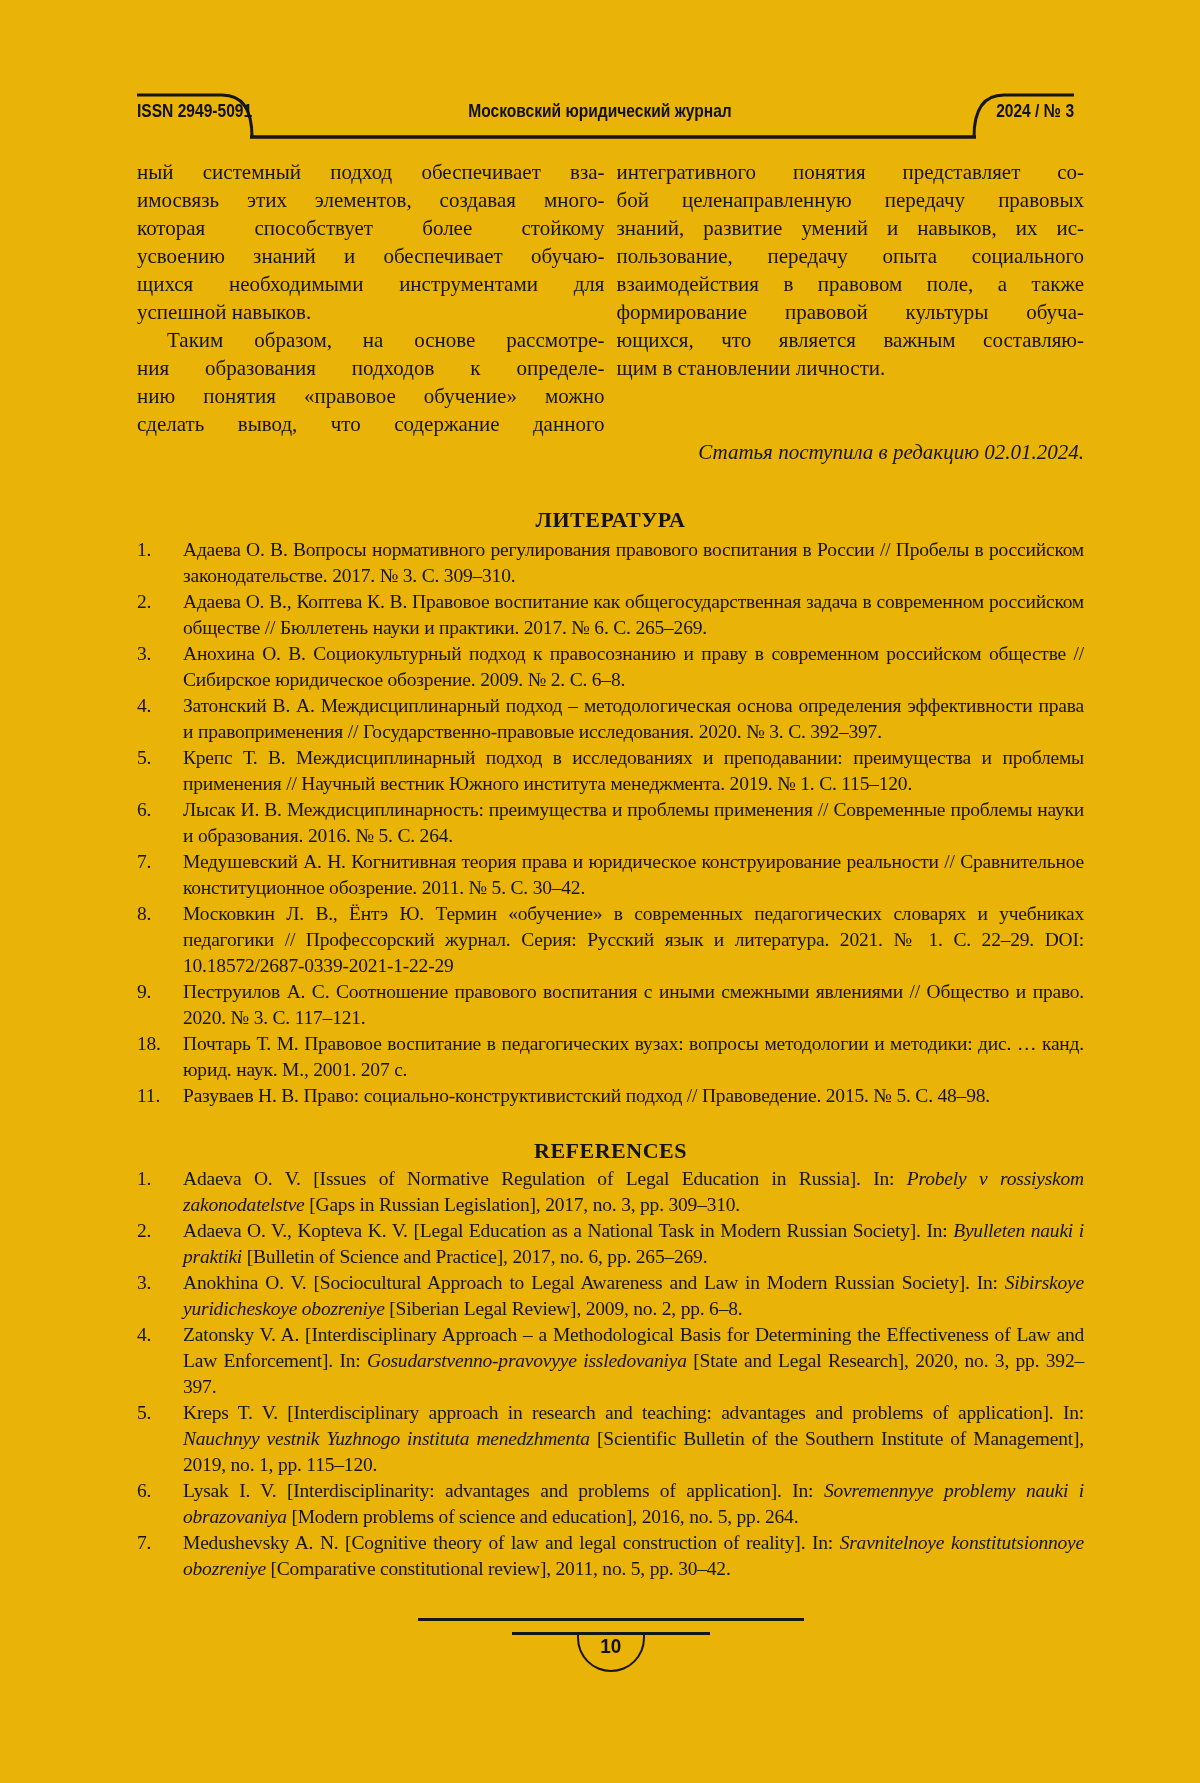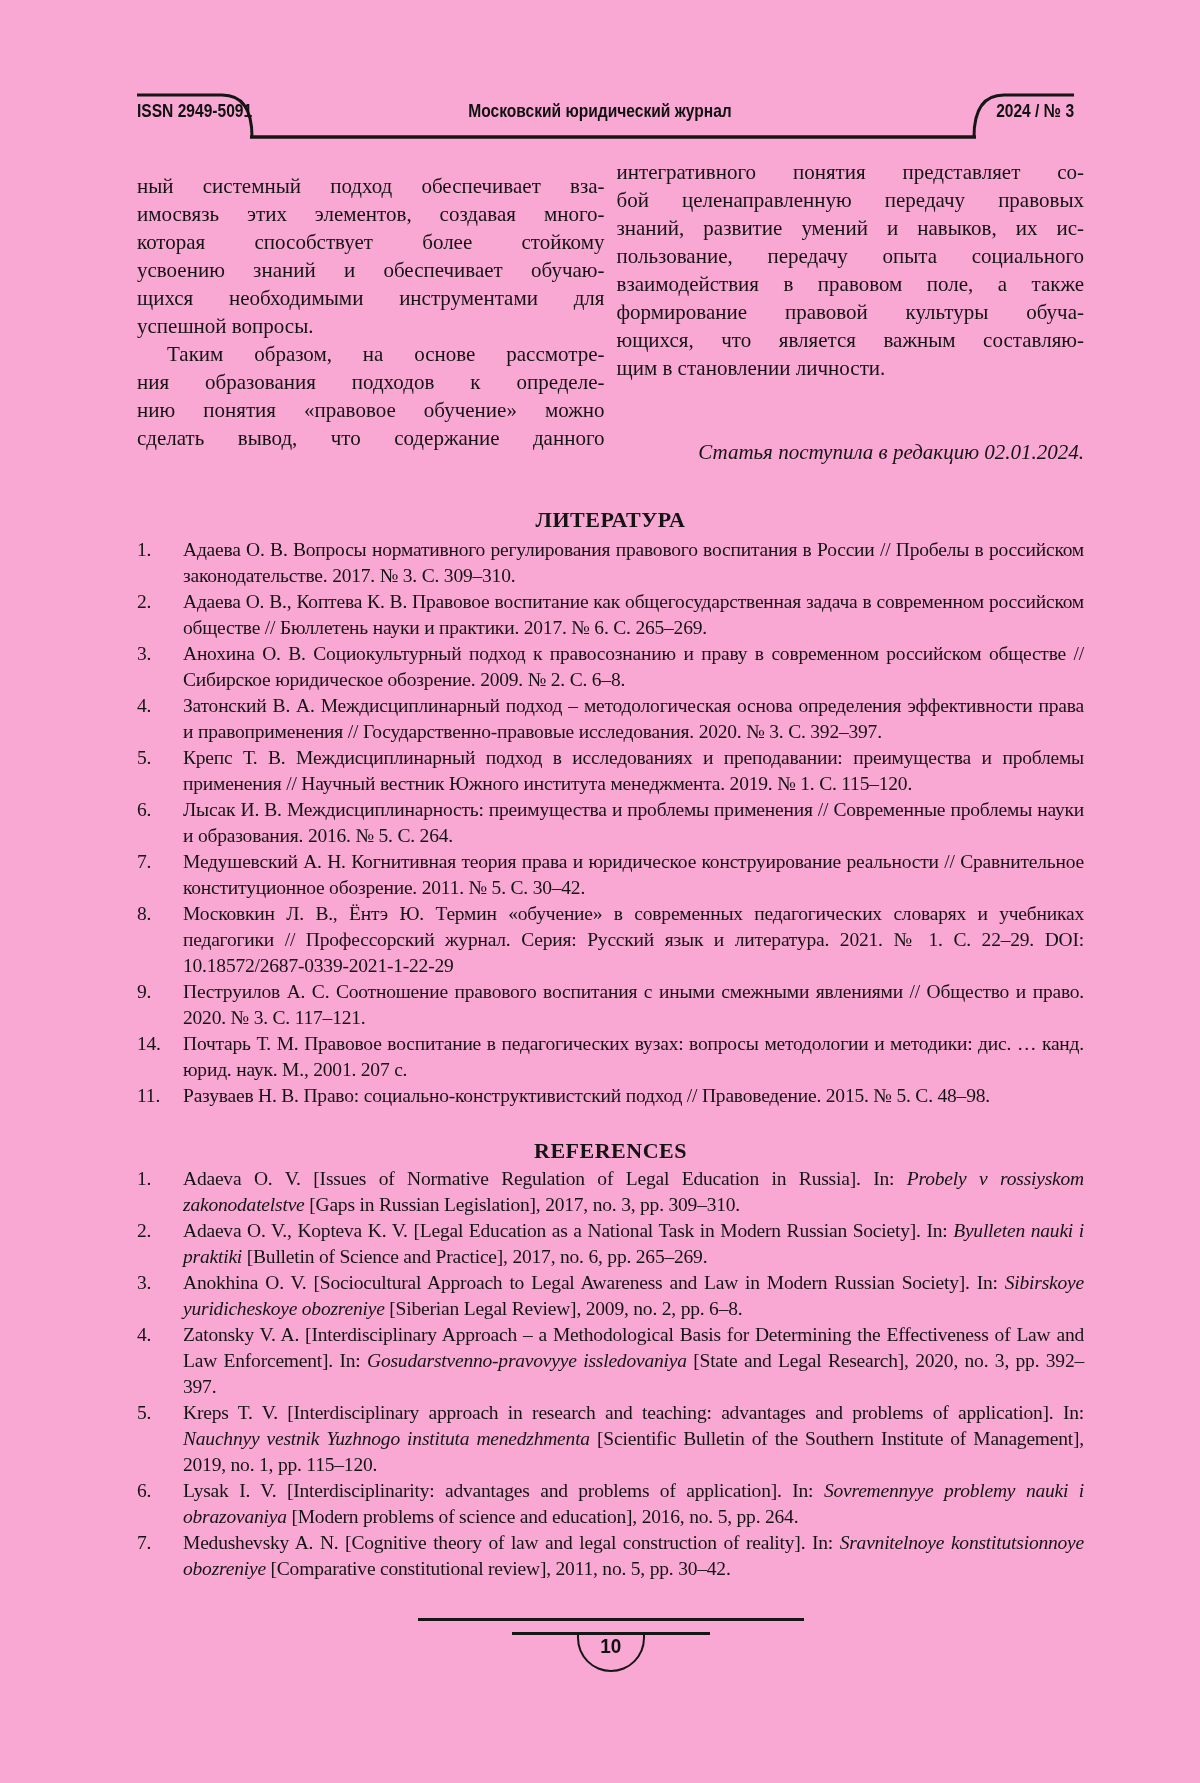--- a/index.html
+++ b/index.html
@@ -1,28 +1,28 @@
 <!DOCTYPE html>
 <html><head>
 <meta charset="utf-8">
 <style>
   html,body{margin:0;padding:0;background:#ffffff;}
-  .page{position:relative;width:1200px;height:1783px;background:#f9a8d4;color:#141414;overflow:hidden;}
+  .page{position:relative;width:1200px;height:1783px;background:#eab308;color:#141414;overflow:hidden;}
 
   
   .hdr-svg{position:absolute;top:80px;left:0;}
   .hdr{position:absolute;top:100px;height:32px;line-height:32px;
        font:bold 19px "Liberation Sans",sans-serif;color:#111;white-space:nowrap;}
   .hdr-issn{left:137px;transform:scaleX(.82);transform-origin:0 50%;}
   .hdr-title{left:0;width:100%;text-align:center;transform:scaleX(.82);transform-origin:50% 50%;}
   .hdr-issue{right:126px;transform:scaleX(.82);transform-origin:100% 50%;}
 
   
   .content{padding:158px 116px 0 137px;}
-  .columns{display:flex;gap:12px;align-items:center;}
+  .columns{display:flex;gap:12px;}
   .col{flex:1 1 0;min-width:0;}
   .bline{font:21px/28px "Liberation Serif",serif;text-align:justify;text-align-last:justify;}
   .bline.end{text-align-last:left;}
   .bline.indent{padding-left:30px;}
   .submission{margin-top:56px;font:italic 21px/28px "Liberation Serif",serif;text-align:right;}
 
   .section-heading{margin:40px 0 3px;text-align:center;
        font:bold 22px/28px "Liberation Serif",serif;letter-spacing:.5px;}
   .section-heading.refs{margin-top:28px;margin-bottom:1px;}
 
@@ -60,21 +60,21 @@
 
   <main class="content">
 
     <section class="columns">
       <div class="col" id="col-left">
           <div class="bline">ный системный подход обеспечивает вза-</div>
           <div class="bline">имосвязь этих элементов, создавая много-</div>
           <div class="bline">которая способствует более стойкому</div>
           <div class="bline">усвоению знаний и обеспечивает обучаю-</div>
           <div class="bline">щихся необходимыми инструментами для</div>
-          <div class="bline end">успешной вопросы.</div>
+          <div class="bline end">успешной навыков.</div>
           <div class="bline indent">Таким образом, на основе рассмотре-</div>
           <div class="bline">ния образования подходов к определе-</div>
           <div class="bline">нию понятия «правовое обучение» можно</div>
           <div class="bline">сделать вывод, что содержание данного</div>
         </div>
       <div class="col" id="col-right">
         <div id="col-right-lines">
             <div class="bline">интегративного понятия представляет со-</div>
             <div class="bline">бой целенаправленную передачу правовых</div>
             <div class="bline">знаний, развитие умений и навыков, их ис-</div>
@@ -120,21 +120,21 @@
         </div>
         <div class="ref-item">
           <span class="ref-num">8.</span>
           <div class="ref-text"><span>Московкин Л. В., Ёнтэ Ю. Термин «обучение» в современных педагогических словарях и учебниках педагогики // Профессорский журнал. Серия: Русский язык и литература. 2021. № 1. С. 22–29. DOI: 10.18572/2687-0339-2021-1-22-29</span></div>
         </div>
         <div class="ref-item">
           <span class="ref-num">9.</span>
           <div class="ref-text"><span>Пеструилов А. С. Соотношение правового воспитания с иными смежными явлениями // Общество и право. 2020. № 3. С. 117–121.</span></div>
         </div>
         <div class="ref-item">
-          <span class="ref-num">14.</span>
+          <span class="ref-num">18.</span>
           <div class="ref-text"><span>Почтарь Т. М. Правовое воспитание в педагогических вузах: вопросы методологии и методики: дис. … канд. юрид. наук. М., 2001. 207 с.</span></div>
         </div>
         <div class="ref-item">
           <span class="ref-num">11.</span>
           <div class="ref-text"><span>Разуваев Н. В. Право: социально-конструктивистский подход // Правоведение. 2015. № 5. С. 48–98.</span></div>
         </div>
       </div>
 
     <h2 class="section-heading refs">REFERENCES</h2>
     <div class="ref-list" id="ref-list">

